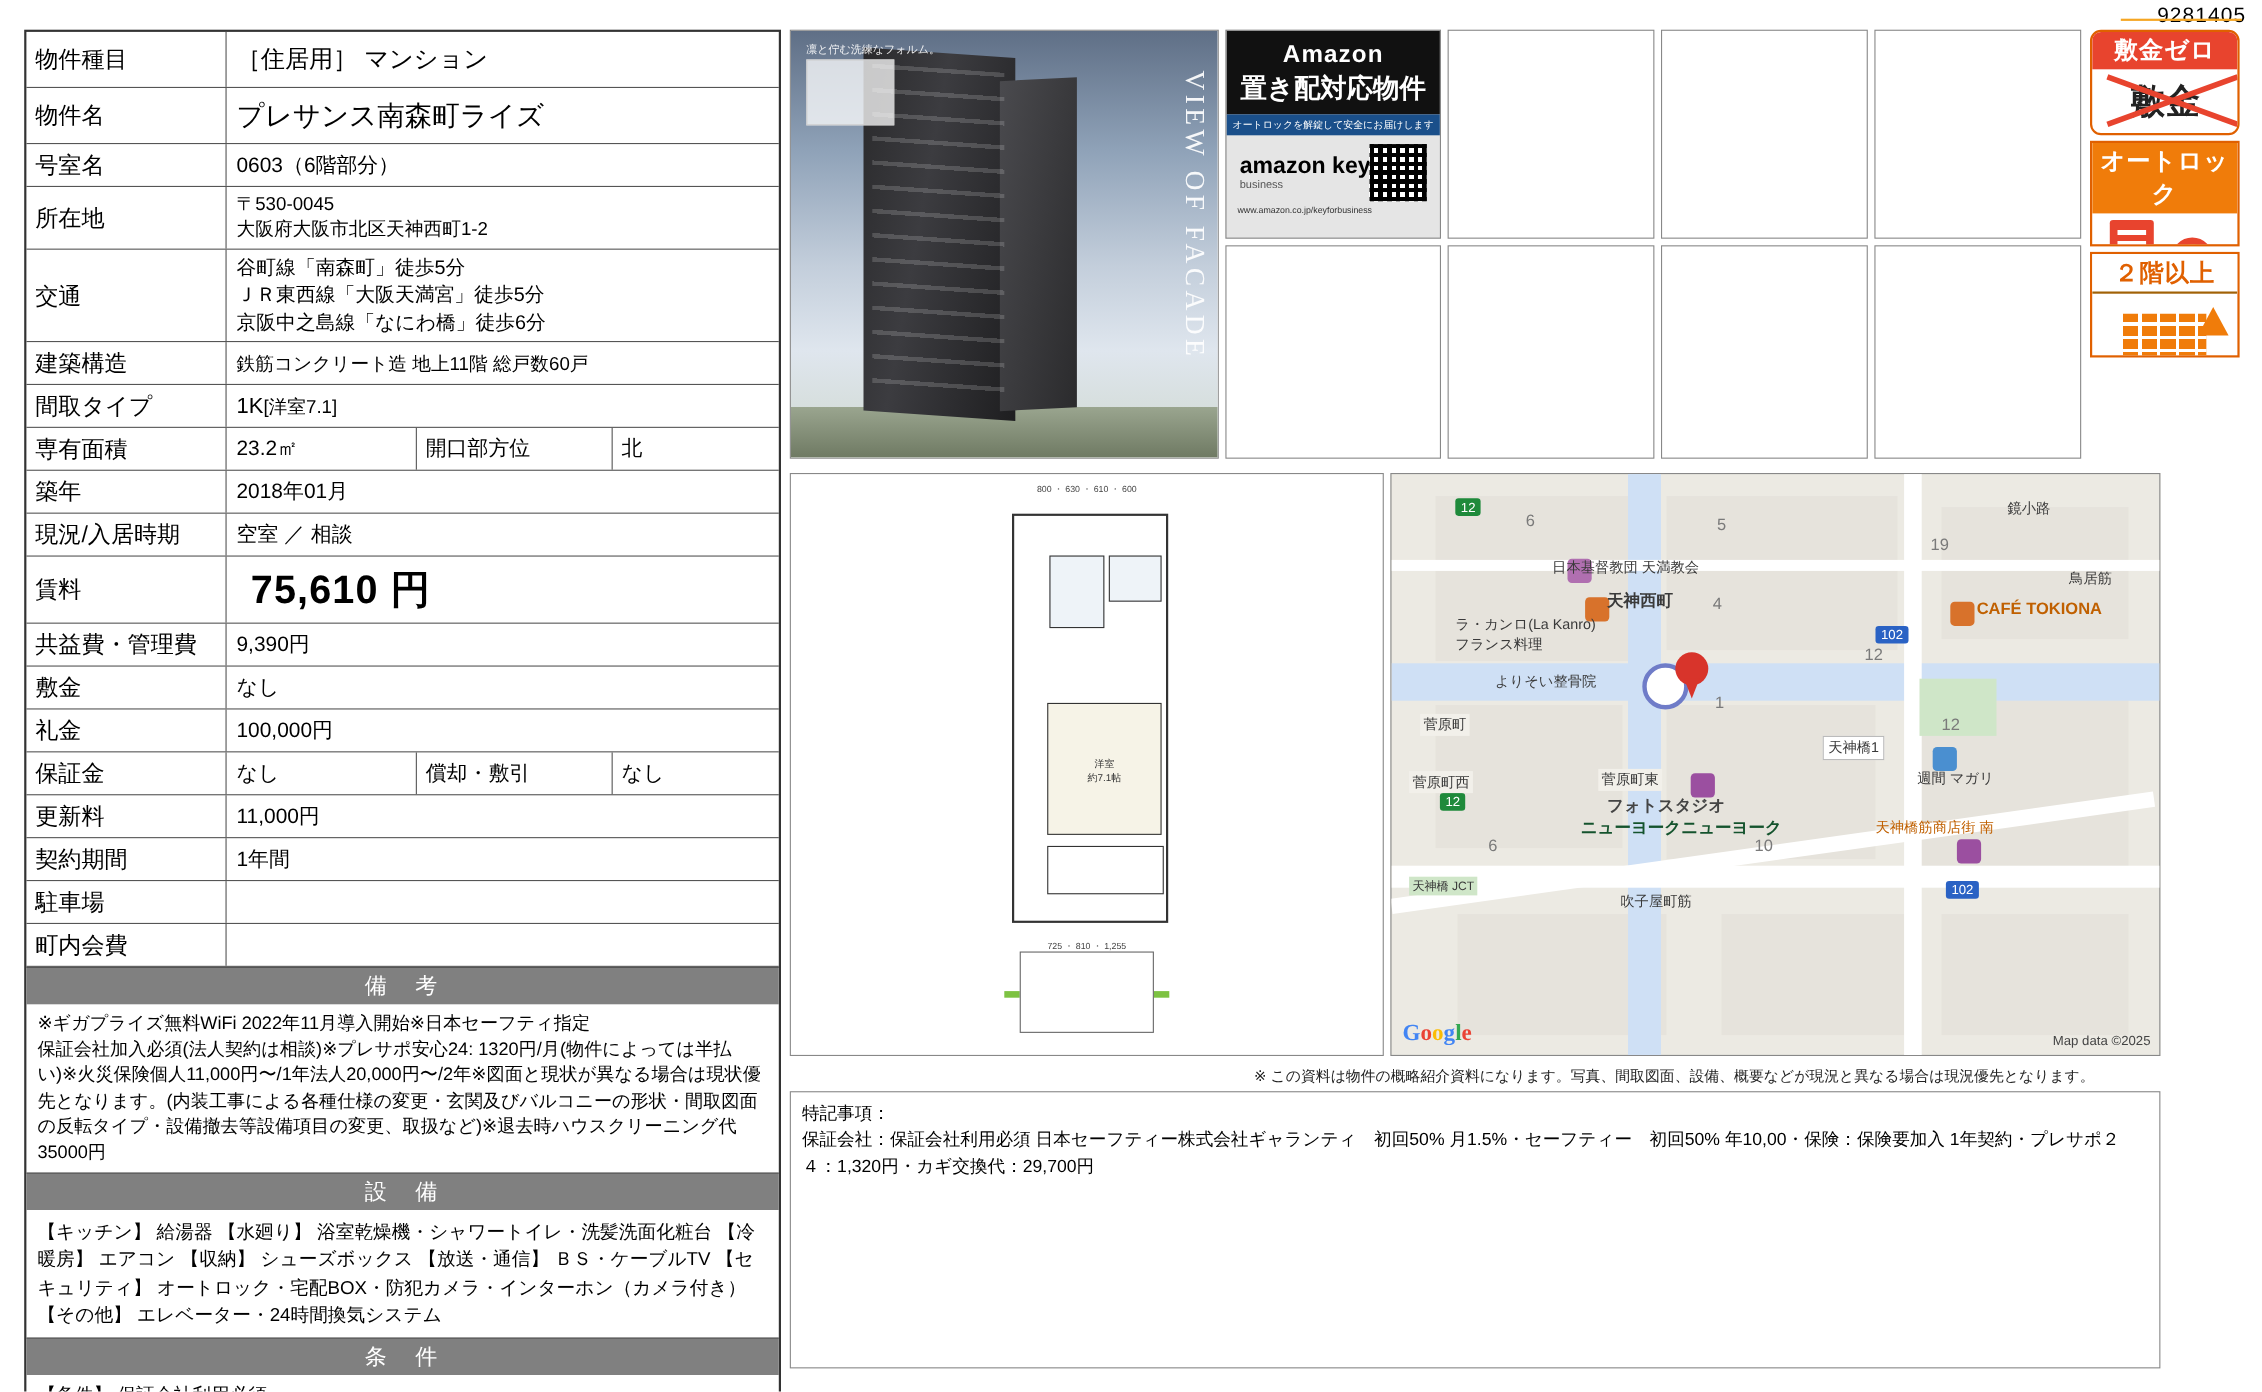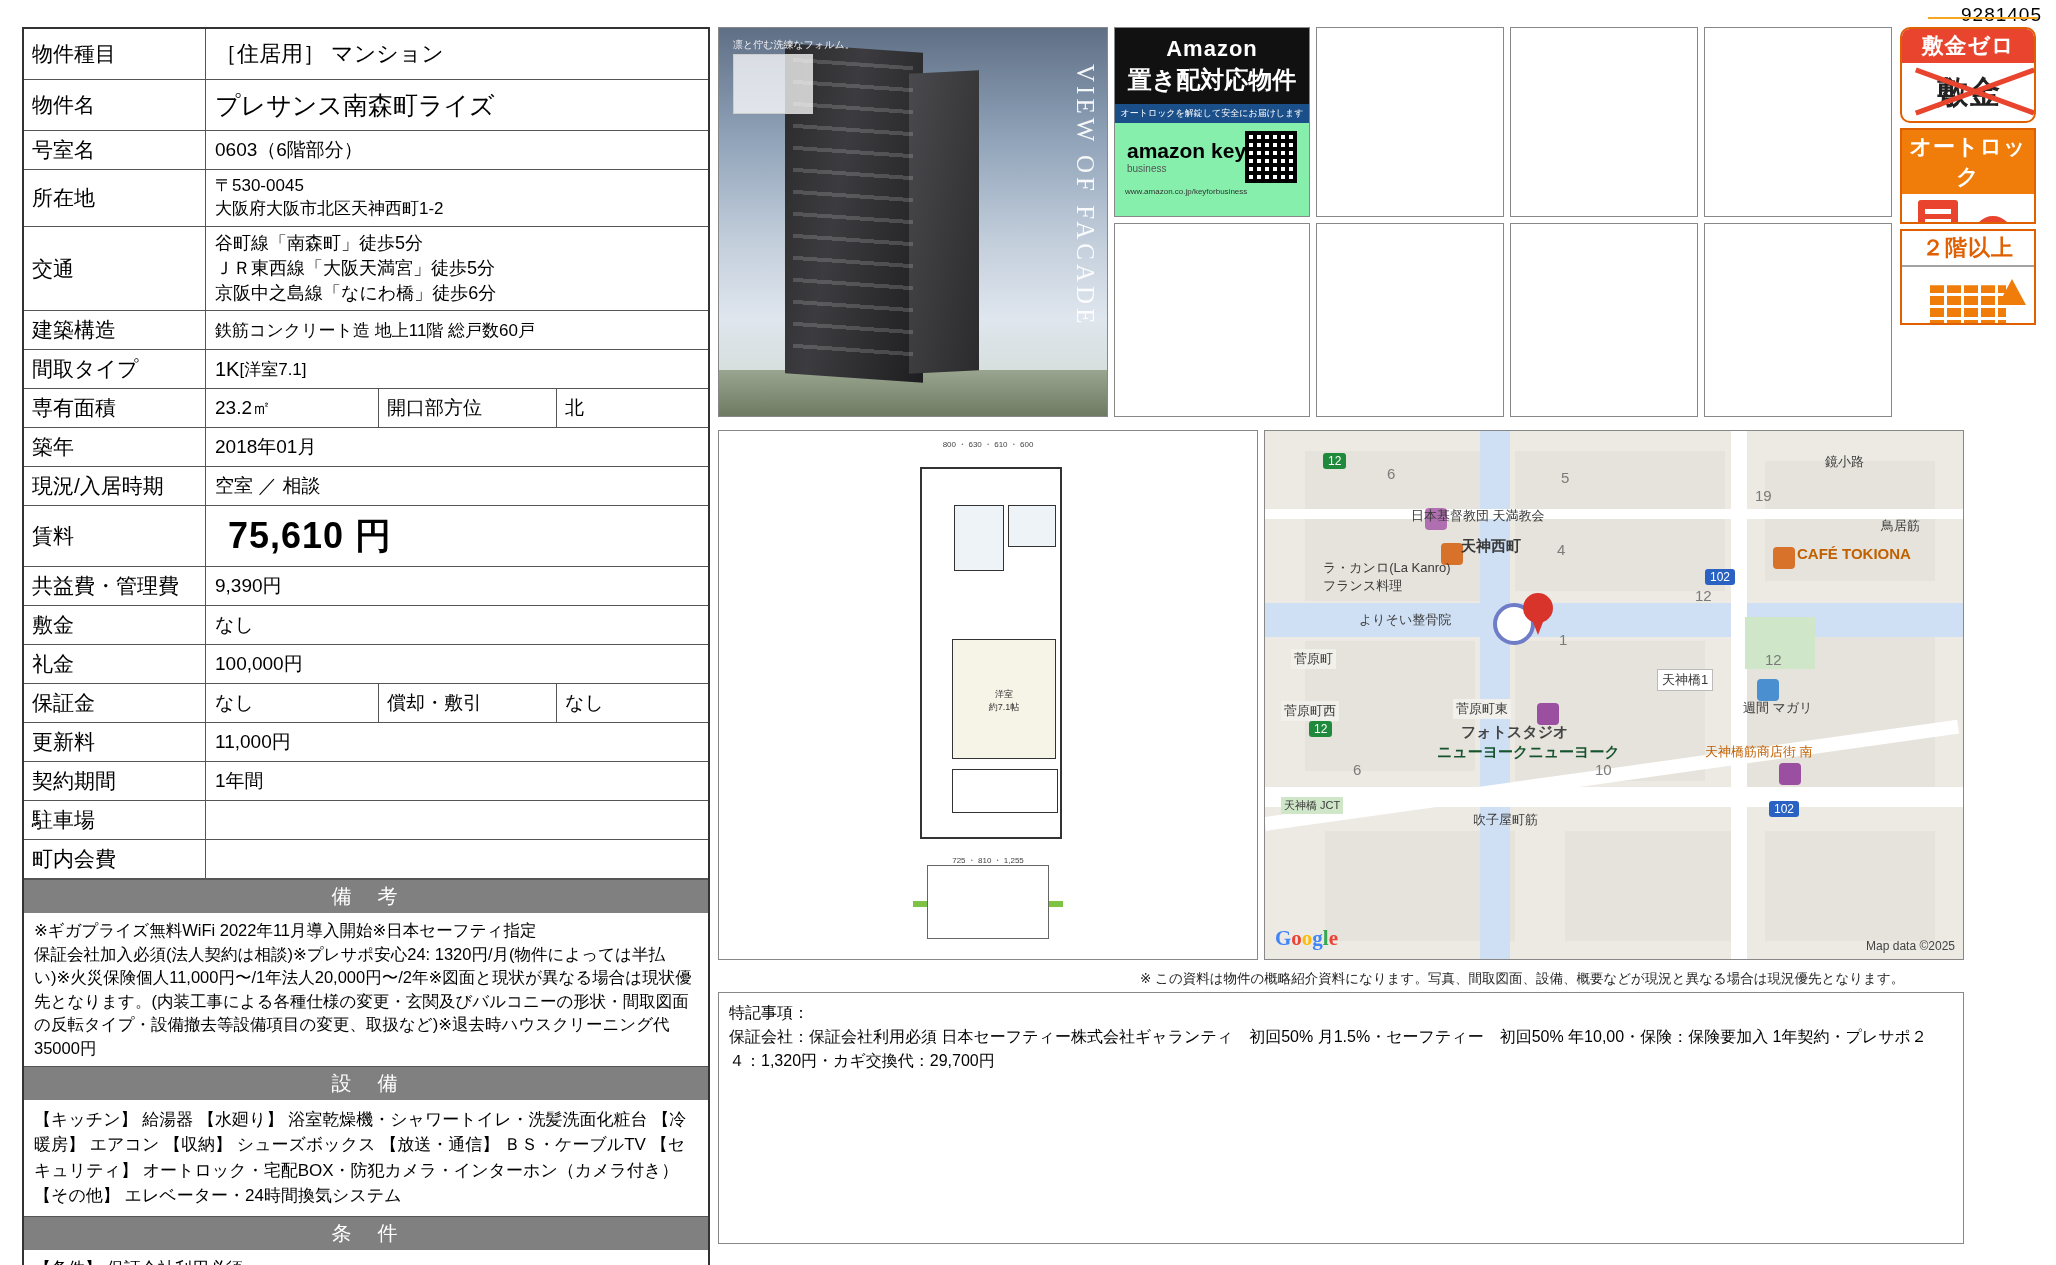--- a/index.html
+++ b/index.html
@@ -105,21 +105,21 @@
   }
   .ph-card{
     position:absolute;left:14px;top:26px;width:78px;height:58px;
     background:rgba(255,255,255,.75);border:1px solid #ccc;
   }
 
   .cell{
     position:absolute;border:1px solid #888;box-sizing:border-box;background:#fff;
   }
   .amz{
-    background:#86efac;overflow:hidden;
+    background:#e5e5e5;overflow:hidden;
   }
   .amz-top{
     background:#111;color:#fff;height:76px;box-sizing:border-box;
     display:flex;flex-direction:column;align-items:center;justify-content:center;
   }
   .amz-t1{font-size:22px;font-weight:bold;letter-spacing:1px;}
   .amz-t2{font-size:24px;font-weight:bold;margin-top:2px;}
   .amz-blue{background:#1a4f8a;color:#fff;font-size:9px;text-align:center;padding:3px 0;}
   .amz-bot{height:78px;position:relative;}
   .amz-key{position:absolute;left:12px;top:16px;font-size:21px;font-weight:bold;}
@@ -137,21 +137,21 @@
   .badge{
     position:absolute;box-sizing:border-box;border:2px solid #e06000;background:#fff;
     display:flex;flex-direction:column;align-items:center;justify-content:flex-start;
     overflow:hidden;
   }
   .badge-top{
     width:100%;background:#e8442e;color:#fff;font-size:22px;font-weight:bold;
     text-align:center;padding:2px 0;letter-spacing:1px;
   }
   .badge-top.org{background:#f07c0a;}
-  .badge-top.org2{background:#ffffff;color:#e06000;border-bottom:2px solid #a3a3a3;}
+  .badge-top.org2{background:#ffffff;color:#e06000;border-bottom:2px solid #a16207;}
   .badge-body{flex:1;width:100%;position:relative;}
   .strike-word{
     position:absolute;left:0;right:0;top:8px;text-align:center;
     font-size:32px;font-weight:bold;color:#222;
   }
   .strike-x{
     position:absolute;left:14px;top:4px;width:116px;height:46px;
   }
   .strike-x:before,.strike-x:after{
     content:"";position:absolute;left:-4px;top:22px;width:126px;height:5px;background:#e8442e;

